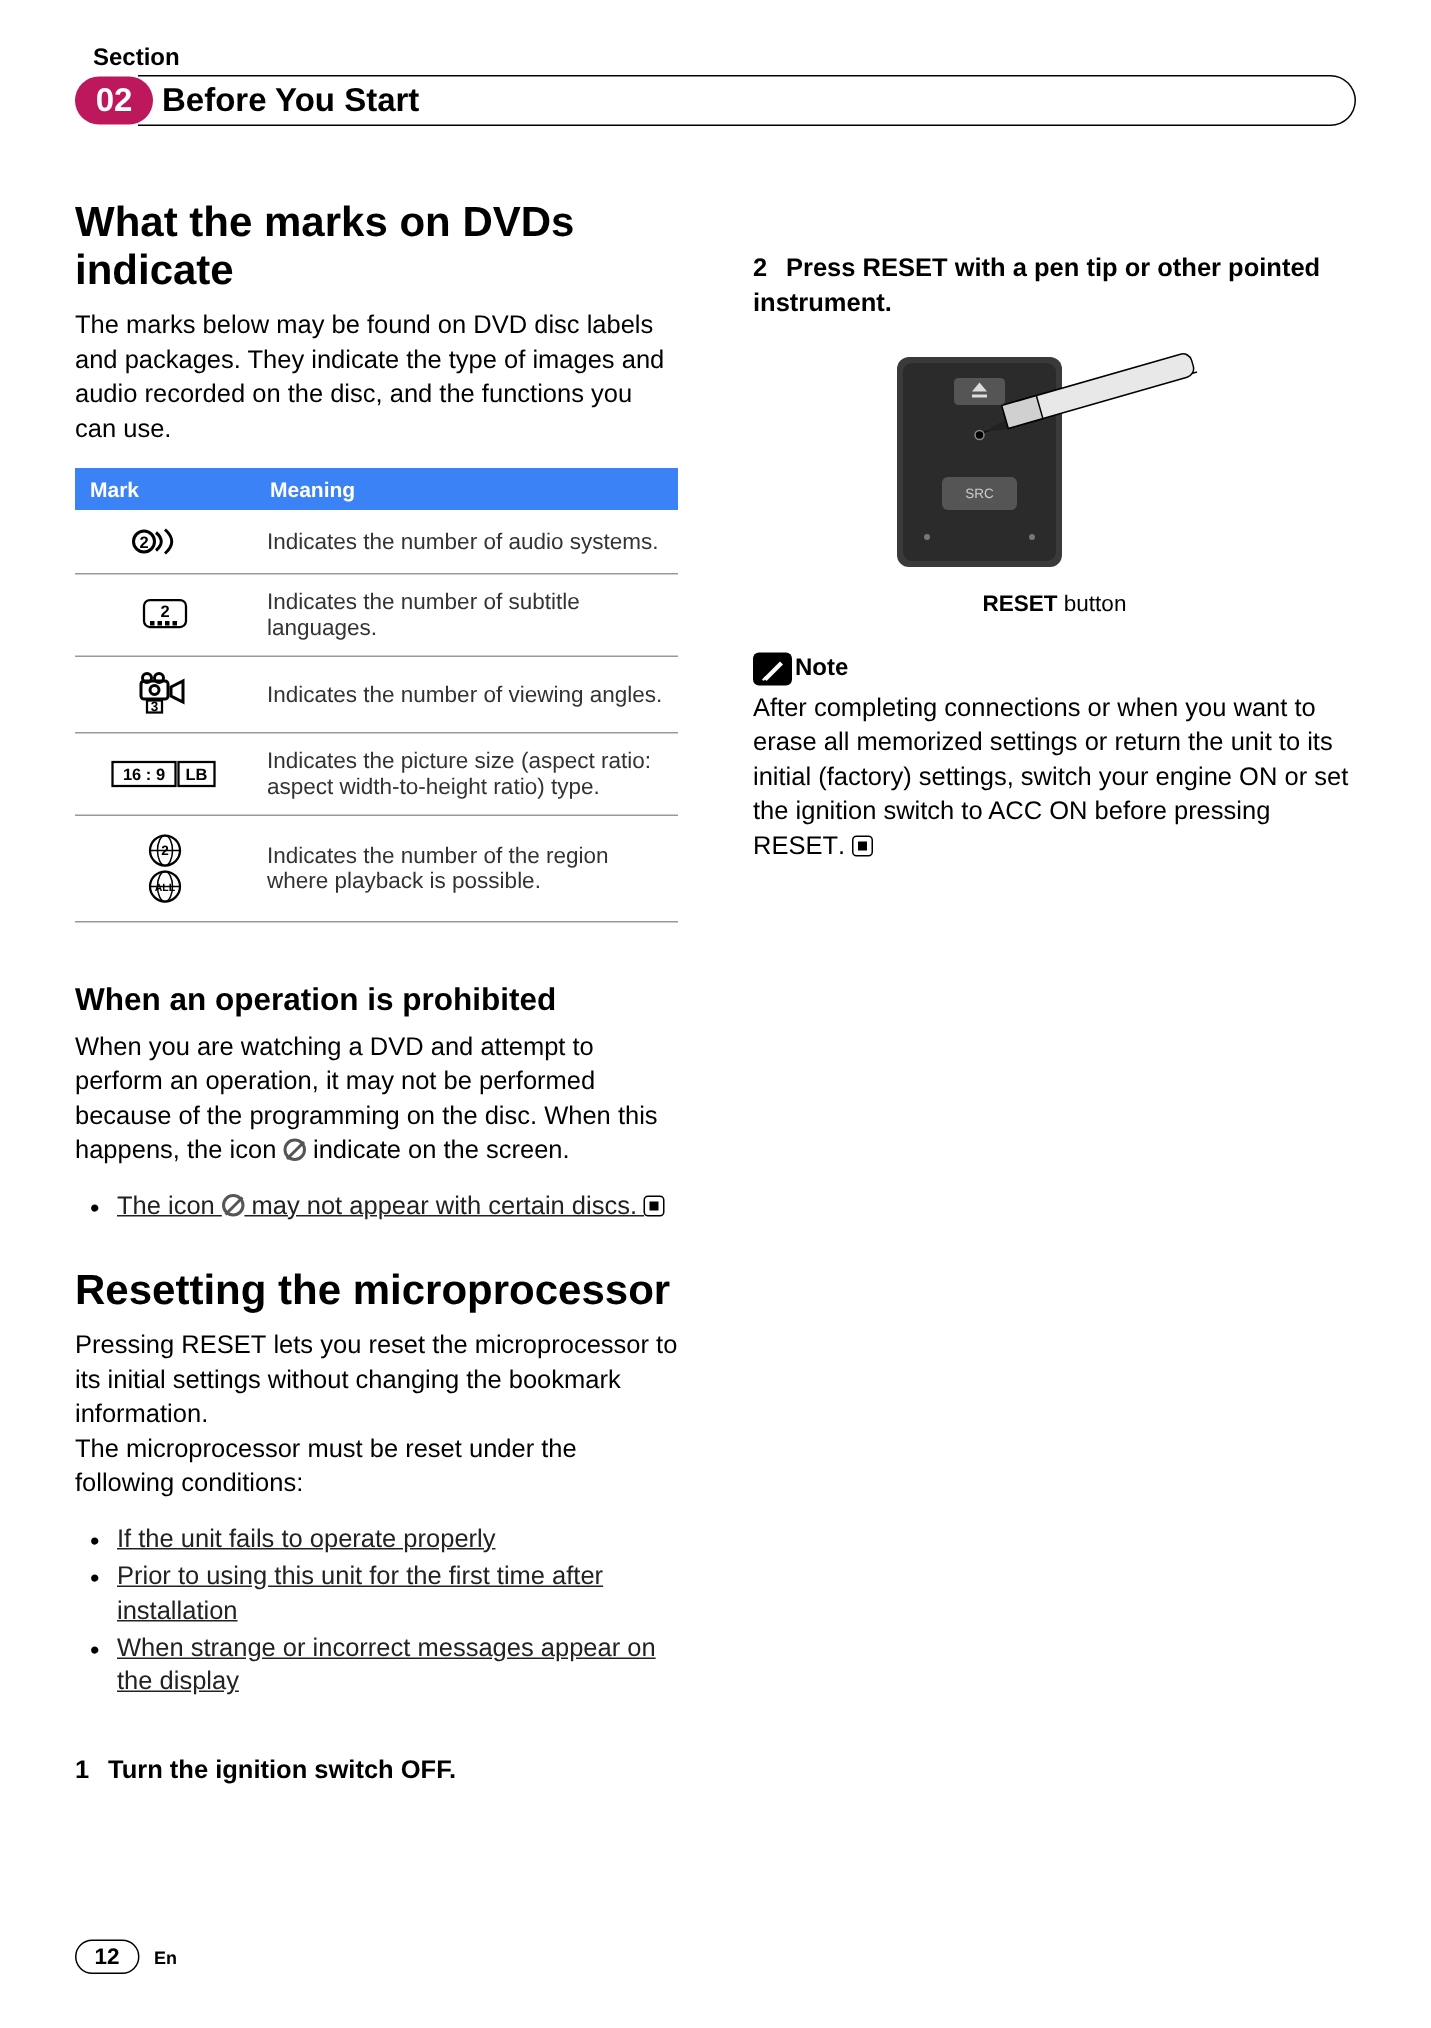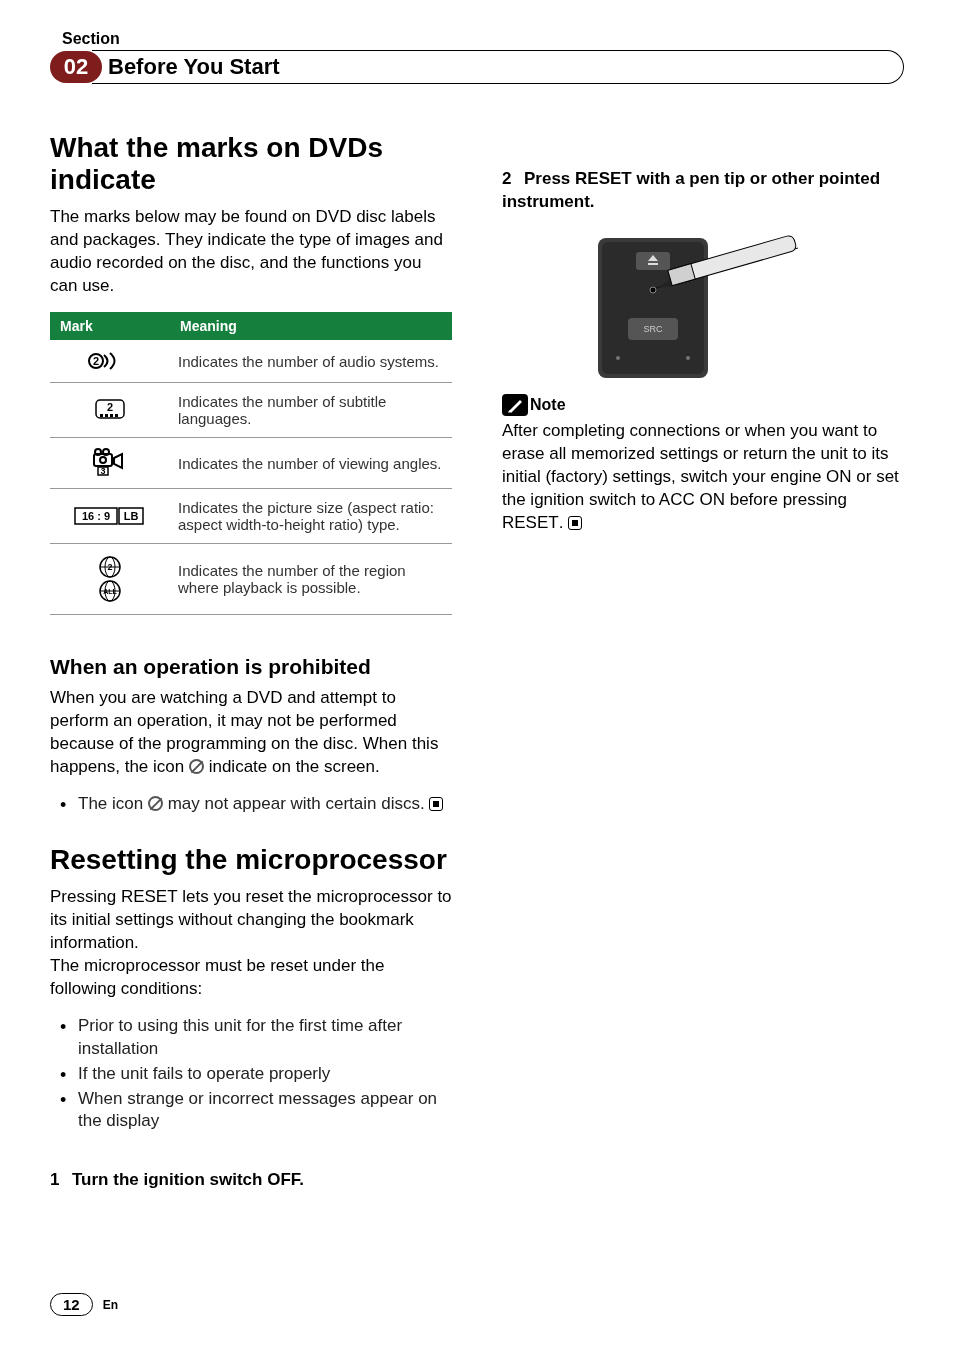--- a/index.html
+++ b/index.html
@@ -22,21 +22,21 @@
     margin-left: 12px;
     margin-bottom: 2px;
   }
   .header-bar {
     display: flex;
     align-items: center;
     position: relative;
     margin-bottom: 48px;
   }
   .chapter-pill {
-    background: #7f1d1d;
+    background: #be185d;
     color: #fff;
     border-radius: 16px;
     height: 32px;
     min-width: 52px;
     display: flex;
     align-items: center;
     justify-content: center;
     font-size: 22px;
     font-weight: bold;
     z-index: 2;
@@ -72,21 +72,21 @@
     color: #000000;
     font-weight: 300;
   }
   table.marks {
     width: 100%;
     border-collapse: collapse;
     font-size: 15px;
     margin-bottom: 40px;
   }
   table.marks th {
-    background: #15803d;
+    background: #3b82f6;
     color: #fff;
     text-align: left;
     padding: 6px 10px;
     font-size: 14px;
   }
   table.marks th:first-child { width: 120px; }
   table.marks td {
     border-bottom: 1px solid #999;
     padding: 10px 8px;
     vertical-align: middle;
@@ -105,20 +105,21 @@
     margin-bottom: 20px;
   }
   ul.bullets li {
     font-size: 17px;
     line-height: 1.35;
     padding-left: 28px;
     position: relative;
     color: #222;
     font-weight: 300;
     margin-bottom: 2px;
+    text-decoration: underline;
   }
   ul.bullets li::before {
     content: "•";
     position: absolute;
     left: 10px;
     top: 0;
     font-size: 18px;
     color: #000;
   }
   .step {
@@ -302,22 +303,22 @@
           <span>The icon </span><span class="prohibit"></span><span> may not appear with certain discs.</span> <span class="endmark"></span>
         </li>
       </ul>
 
       <h1 class="big" style="margin-top:28px;">Resetting the microprocessor</h1>
       <p class="body" style="margin-bottom:0;">
         <span>Pressing </span><b>RESET</b><span> lets you reset the microprocessor to its initial settings without changing the bookmark information.</span>
       </p>
       <p class="body">The microprocessor must be reset under the following conditions:</p>
       <ul class="bullets">
+        <li>If the unit fails to operate properly</li>
         <li>Prior to using this unit for the first time after installation</li>
-        <li>If the unit fails to operate properly</li>
         <li>When strange or incorrect messages appear on the display</li>
       </ul>
 
       <p class="step">
         <span class="num">1</span><span>Turn the ignition switch OFF.</span>
       </p>
     </div>
 
     <div class="col">
       <p class="step">
@@ -342,20 +343,23 @@
           <circle cx="30" cy="130" r="2" fill="#777"></circle>
           <circle cx="100" cy="130" r="2" fill="#777"></circle>
 
           <g>
             <line x1="68" y1="60" x2="210" y2="20" stroke="#000" stroke-width="1"></line>
             <polygon points="68,60 82,52 84,58" fill="#222"></polygon>
             <rect x="82" y="42" width="130" height="16" rx="6" fill="#e8e8e8" stroke="#000" stroke-width="1" transform="rotate(-16 82 50)"></rect>
             <rect x="82" y="42" width="24" height="16" fill="#d0d0d0" stroke="#000" stroke-width="1" transform="rotate(-16 82 50)"></rect>
           </g>
         </svg>
+      </div>
+      <div class="illus-caption">
+        <b>RESET</b><span> button</span>
       </div>
 
       <div class="note-head">
         <span class="note-icon">
           <svg width="18" height="16" viewBox="0 0 18 16">
             <path d="M3 14 L14 3 L16 5 L5 16 Z" fill="#fff"></path>
             <path d="M2 15 L4 13 L5 14 L3 16 Z" fill="#fff"></path>
           </svg>
         </span>
         <b>Note</b>

